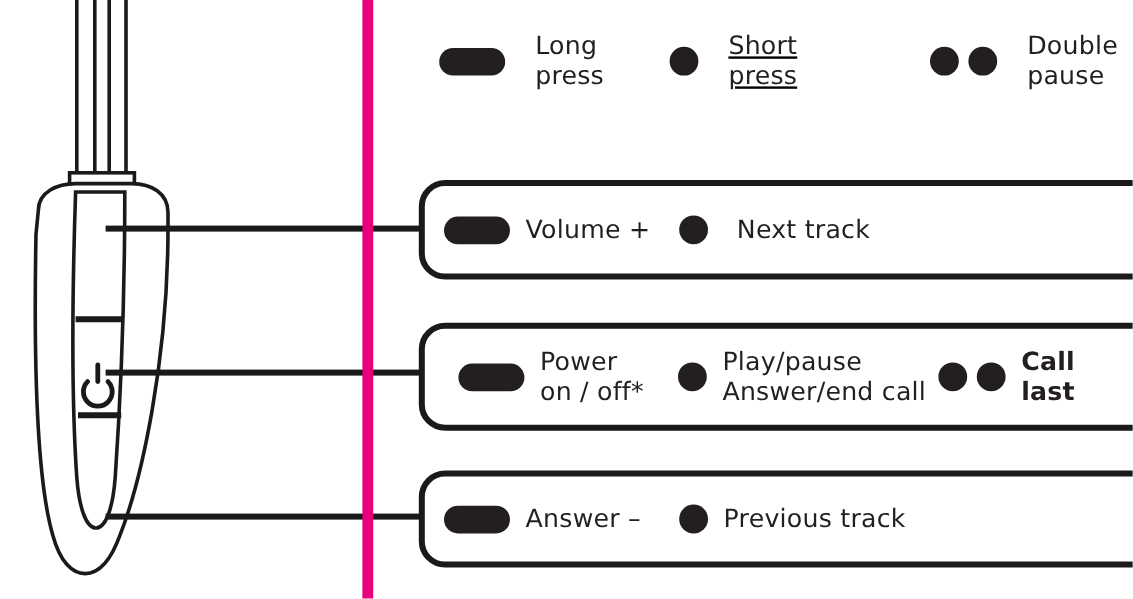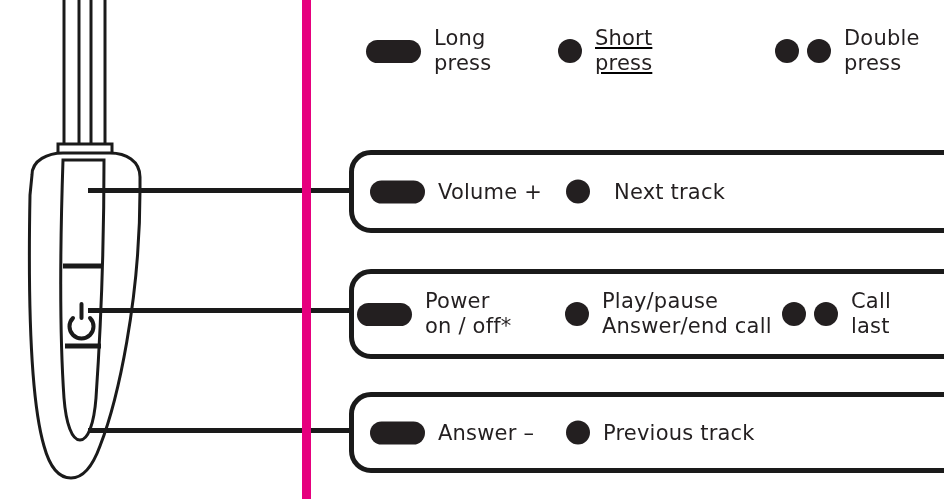--- a/index.html
+++ b/index.html
@@ -61,20 +61,21 @@
   .legend-item.li-0 { left: 6px;   top: 4px; }
   .legend-item.li-1 { left: 198px; top: 4px; text-decoration: underline; }
   .legend-item.li-2 { left: 415px; top: 4px; }
 
   .legend-text {
     font-size: 21px;
     line-height: 25px;
     color: #231f20;
     white-space: pre-line;
     letter-spacing: 0.2px;
+    margin-left: 12px;
   }
 
   
   .glyph-long {
     width: 55px;
     height: 23px;
     border-radius: 12px;
     background: #231f20;
     flex: none;
   }
@@ -131,23 +132,23 @@
     line-height: 25px;
     color: #231f20;
     white-space: pre-line;
     letter-spacing: 0.2px;
   }
 
   
   #callout-box-0 .entry-0 { left: 16px; }
   #callout-box-0 .entry-1 { left: 212px; gap: 24px; }
 
-  #callout-box-1 .entry-0 { left: 3px; }
+  #callout-box-1 .entry-0 { left: 28px; }
   #callout-box-1 .entry-1 { left: 211px; }
-  #callout-box-1 .entry-2 { left: 428px; }
+  #callout-box-1 .entry-2 { left: 428px; font-weight: bold; }
 
   #callout-box-2 .entry-0 { left: 16px; }
   #callout-box-2 .entry-1 { left: 212px; text-align: right; }
 </style>
 </head>
 <body>
 
 <div id="stage">
 
   <svg id="device-illustration" viewBox="0 0 340 499" xmlns="http://www.w3.org/2000/svg">
@@ -209,21 +210,21 @@
       <span class="legend-text">Short
 press</span>
     </div>
 
     <div class="legend-item li-2">
       <span class="glyph-double">
         <span class="dot"></span>
         <span class="dot"></span>
       </span>
       <span class="legend-text">Double
-press</span>
+pause</span>
     </div>
   </div>
 
   <div class="callout-box" id="callout-box-0">
     <div class="callout-row">
 
       <div class="callout-entry entry-0">
         <span class="glyph-long"></span>
         <span class="callout-text">Volume +</span>
       </div>

